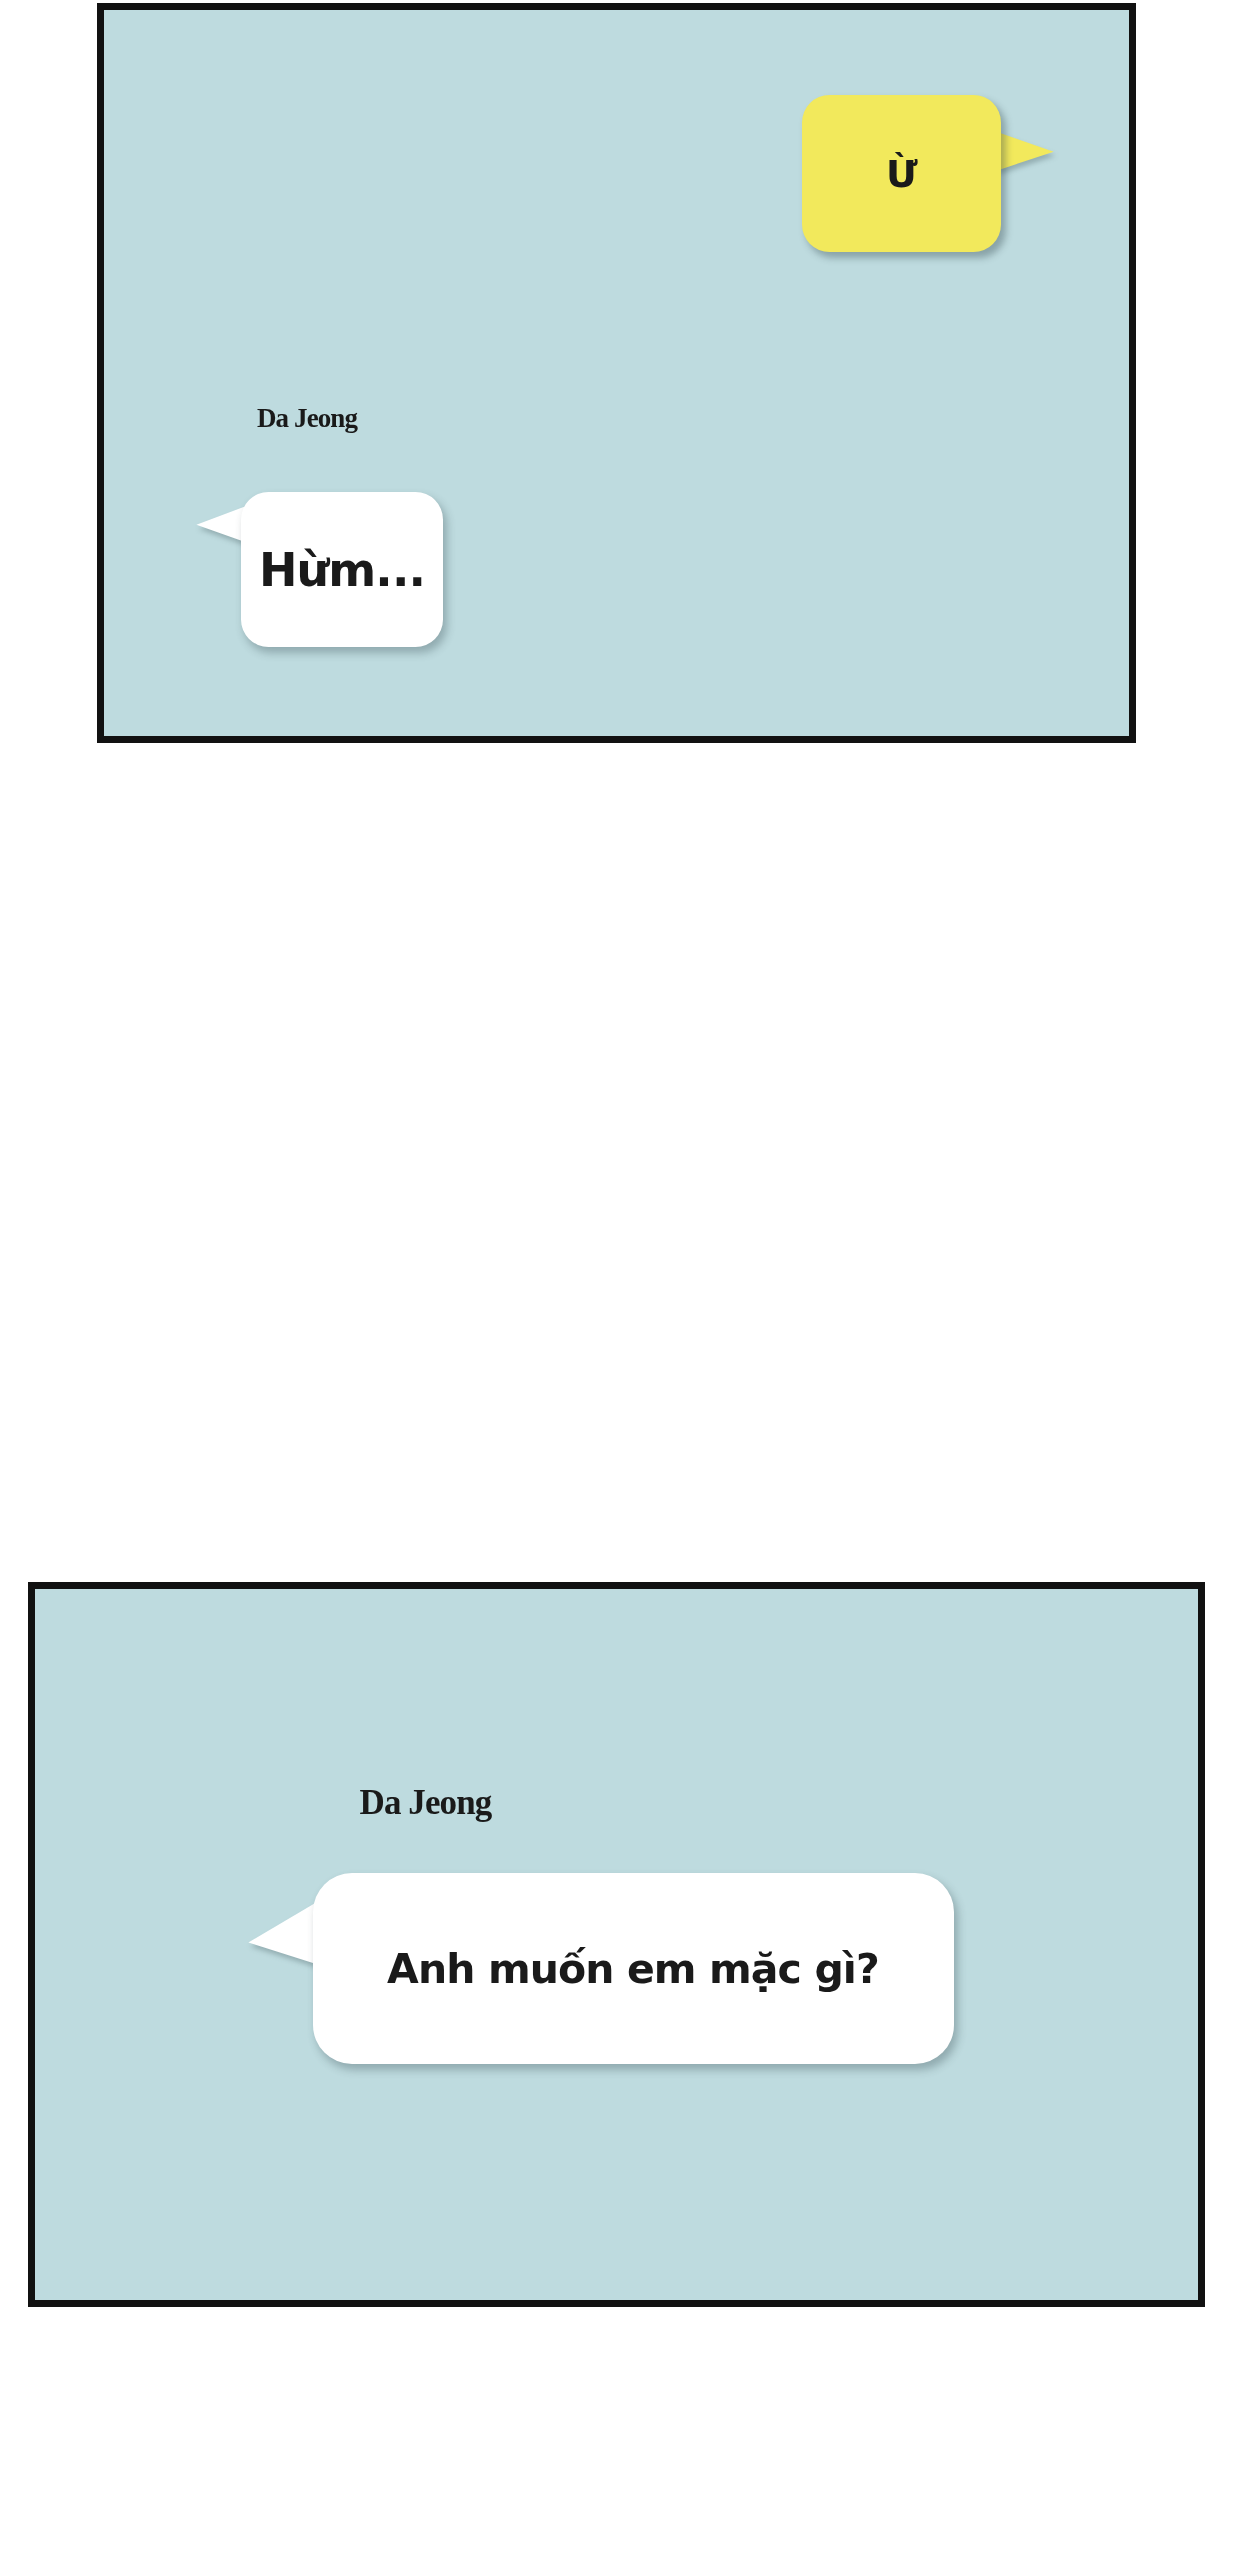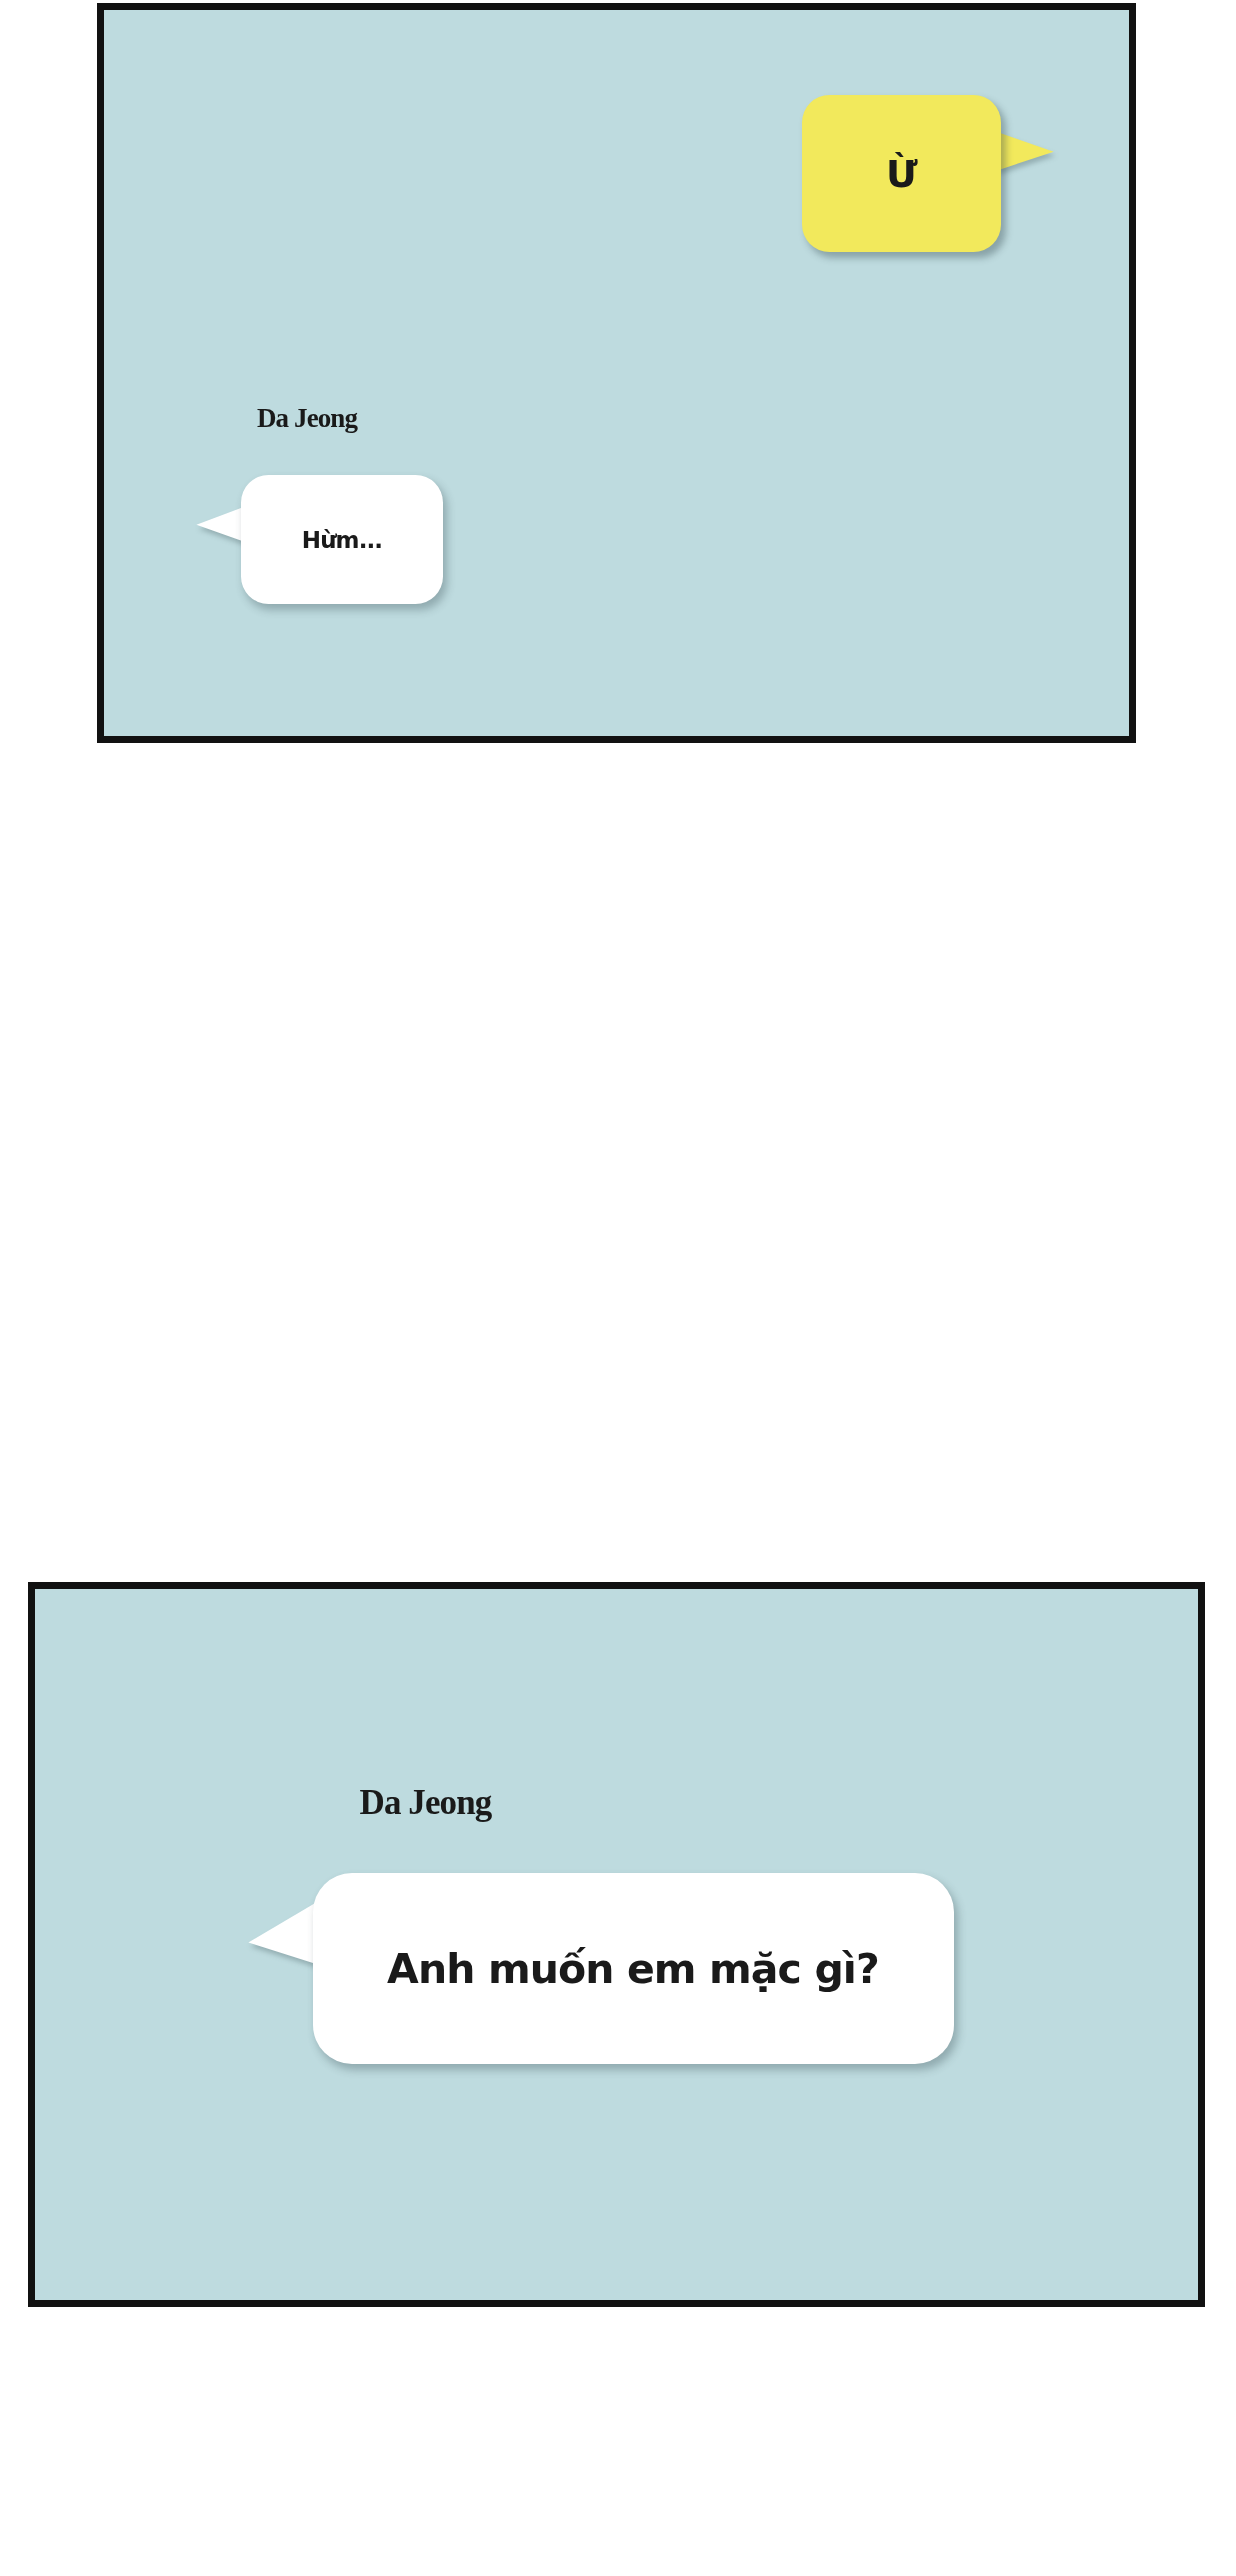--- a/index.html
+++ b/index.html
@@ -39,22 +39,22 @@
     background:var(--bubble-yellow);
     border-radius:27.5px;
     box-shadow:4.3px 5.2px 7.7px rgba(40,60,65,0.35);
     font-size:38px;
   }
   .bubble-white{
     background:var(--bubble-white);
     box-shadow:3.4px 5.2px 8.6px rgba(40,60,65,0.30);
   }
   #panel1 .bubble-white{
-    left:137px;top:465px;width:202px;height:129px;
-    border-radius:27.5px;font-size:23px;
+    left:137px;top:482px;width:202px;height:155px;
+    border-radius:27.5px;font-size:46px;
   }
   #panel2 .bubble-white{
     left:278px;top:284px;width:641px;height:191px;
     border-radius:39px;font-size:41px;
   }
   .speaker{
     position:absolute;
     font-weight:bold;color:var(--ink);
     letter-spacing:-0.9px;
     white-space:nowrap;

